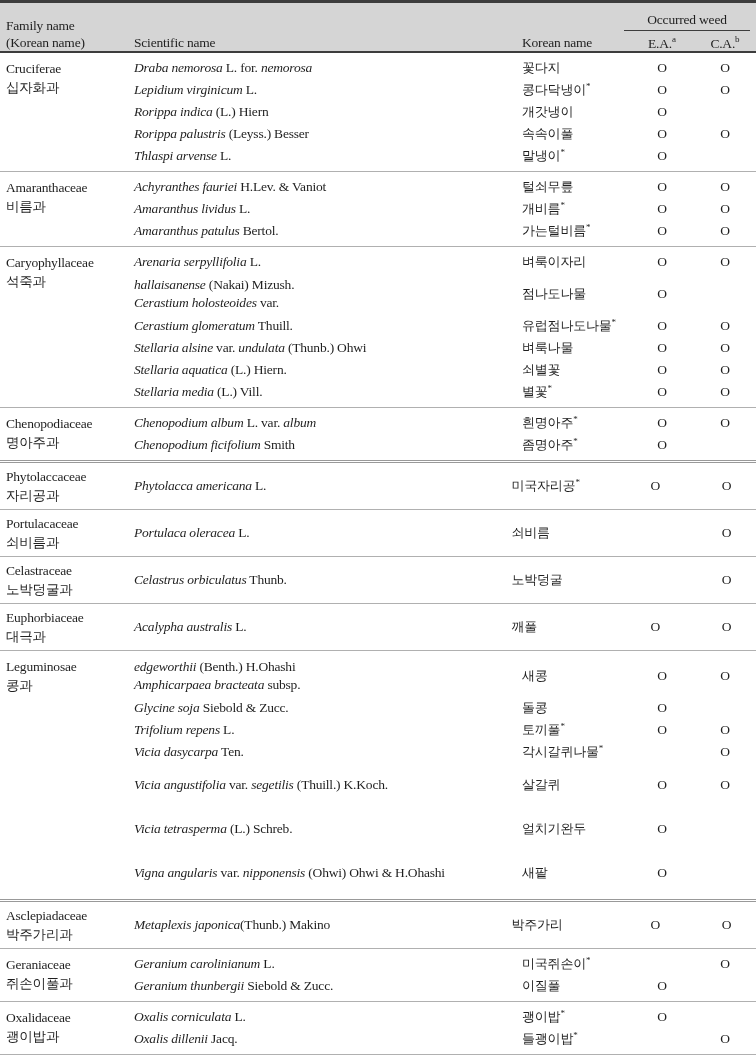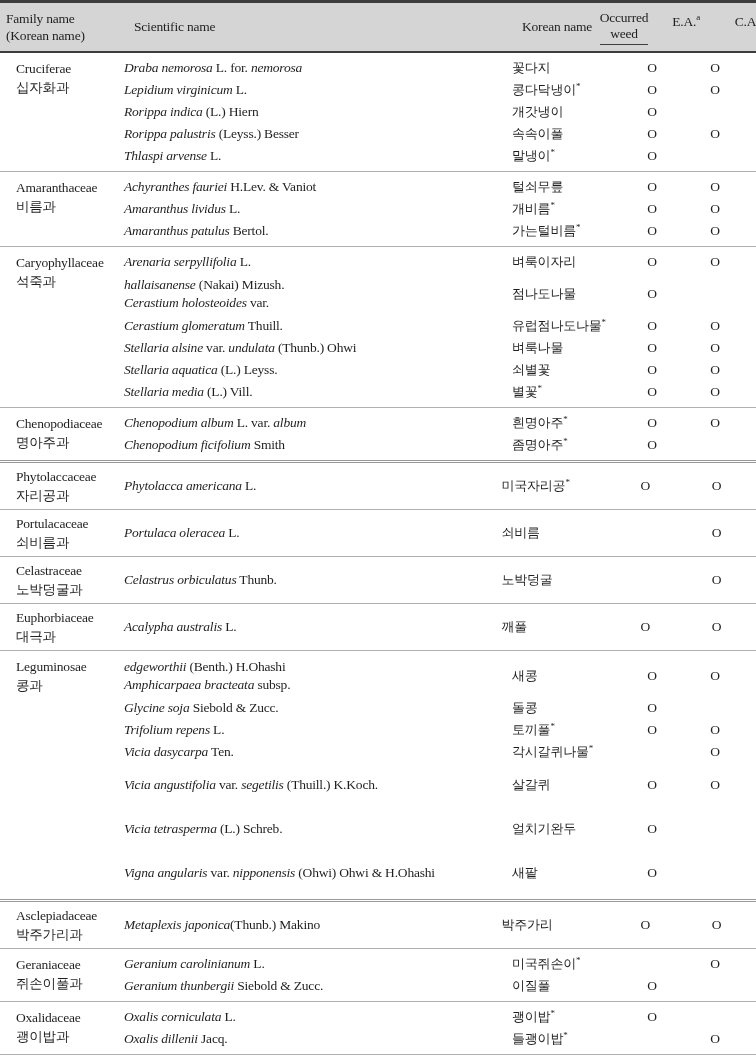--- a/index.html
+++ b/index.html
@@ -8,35 +8,35 @@
   }
   html,body{margin:0;padding:0;background:#ffffff;}
   body{font-family:"Liberation Serif","DejaVu Serif",serif;color:var(--text);}
   .page{width:756px;margin:0 auto;}
   .table{width:756px;font-size:13.5px;letter-spacing:-0.2px;}
 
   
   .thead{display:flex;background:var(--header-bg);
     border-top:3px solid var(--dark-rule);
     border-bottom:2px solid var(--dark-rule);
-    box-sizing:border-box;height:53px;align-items:center;
+    box-sizing:border-box;height:53px;align-items:flex-end;
     padding-left:6px;padding-right:6px;}
   .h-family{width:124px;display:flex;flex-direction:column;justify-content:center;line-height:17px;}
   .h-sci{width:388px;display:flex;align-items:center;padding-left:4px;box-sizing:border-box;}
   .h-kor{width:106px;display:flex;align-items:center;padding-left:4px;box-sizing:border-box;}
-  .h-occ{width:126px;display:flex;flex-direction:row;justify-content:center;}
+  .h-occ{width:126px;display:flex;flex-direction:column;justify-content:center;}
   .occ-title{text-align:center;padding:1px 0 2px 0;border-bottom:1px solid var(--dark-rule);}
   .occ-sub{display:flex;padding-top:3px;}
   .occ-ea{width:76px;text-align:center;}
   .occ-ca{width:50px;text-align:center;}
   sup{font-size:9px;letter-spacing:0;}
 
   
   .section{display:flex;border-top:1px solid var(--divider);
-    padding:4px 16px;box-sizing:border-box;}
+    padding:4px 6px;box-sizing:border-box;}
   .section:first-child{border-top:none;}
   .section.thick{border-top:3px double var(--thick-div);}
   .fam-cell{width:124px;display:flex;flex-direction:column;justify-content:flex-start;
     line-height:19px;padding-top:2px;box-sizing:border-box;}
   .section.single .fam-cell{justify-content:center;padding-top:0;}
   .rows{width:620px;display:flex;flex-direction:column;}
   .row{display:flex;align-items:center;min-height:22px;}
   .row.two{min-height:42px;}
   .row.tall{min-height:44px;}
   .section.single .row{min-height:38px;gap:12px;}
@@ -190,21 +190,21 @@
             <div class="row">
               <div class="sci">
                 <div class="sci-line"><span class="it">Stellaria alsine</span><span class="rm"> var. </span><span class="it">undulata</span><span class="rm"> (Thunb.) Ohwi</span></div>
               </div>
               <div class="kor">벼룩나물</div>
               <div class="ea">O</div>
               <div class="ca">O</div>
             </div>
             <div class="row">
               <div class="sci">
-                <div class="sci-line"><span class="it">Stellaria aquatica</span><span class="rm"> (L.) Leyss.</span></div>
+                <div class="sci-line"><span class="it">Stellaria aquatica</span><span class="rm"> (L.) Hiern.</span></div>
               </div>
               <div class="kor">쇠별꽃</div>
               <div class="ea">O</div>
               <div class="ca">O</div>
             </div>
             <div class="row">
               <div class="sci">
                 <div class="sci-line"><span class="it">Stellaria media</span><span class="rm"> (L.) Vill.</span></div>
               </div>
               <div class="kor">별꽃<sup class="mk">*</sup></div>

